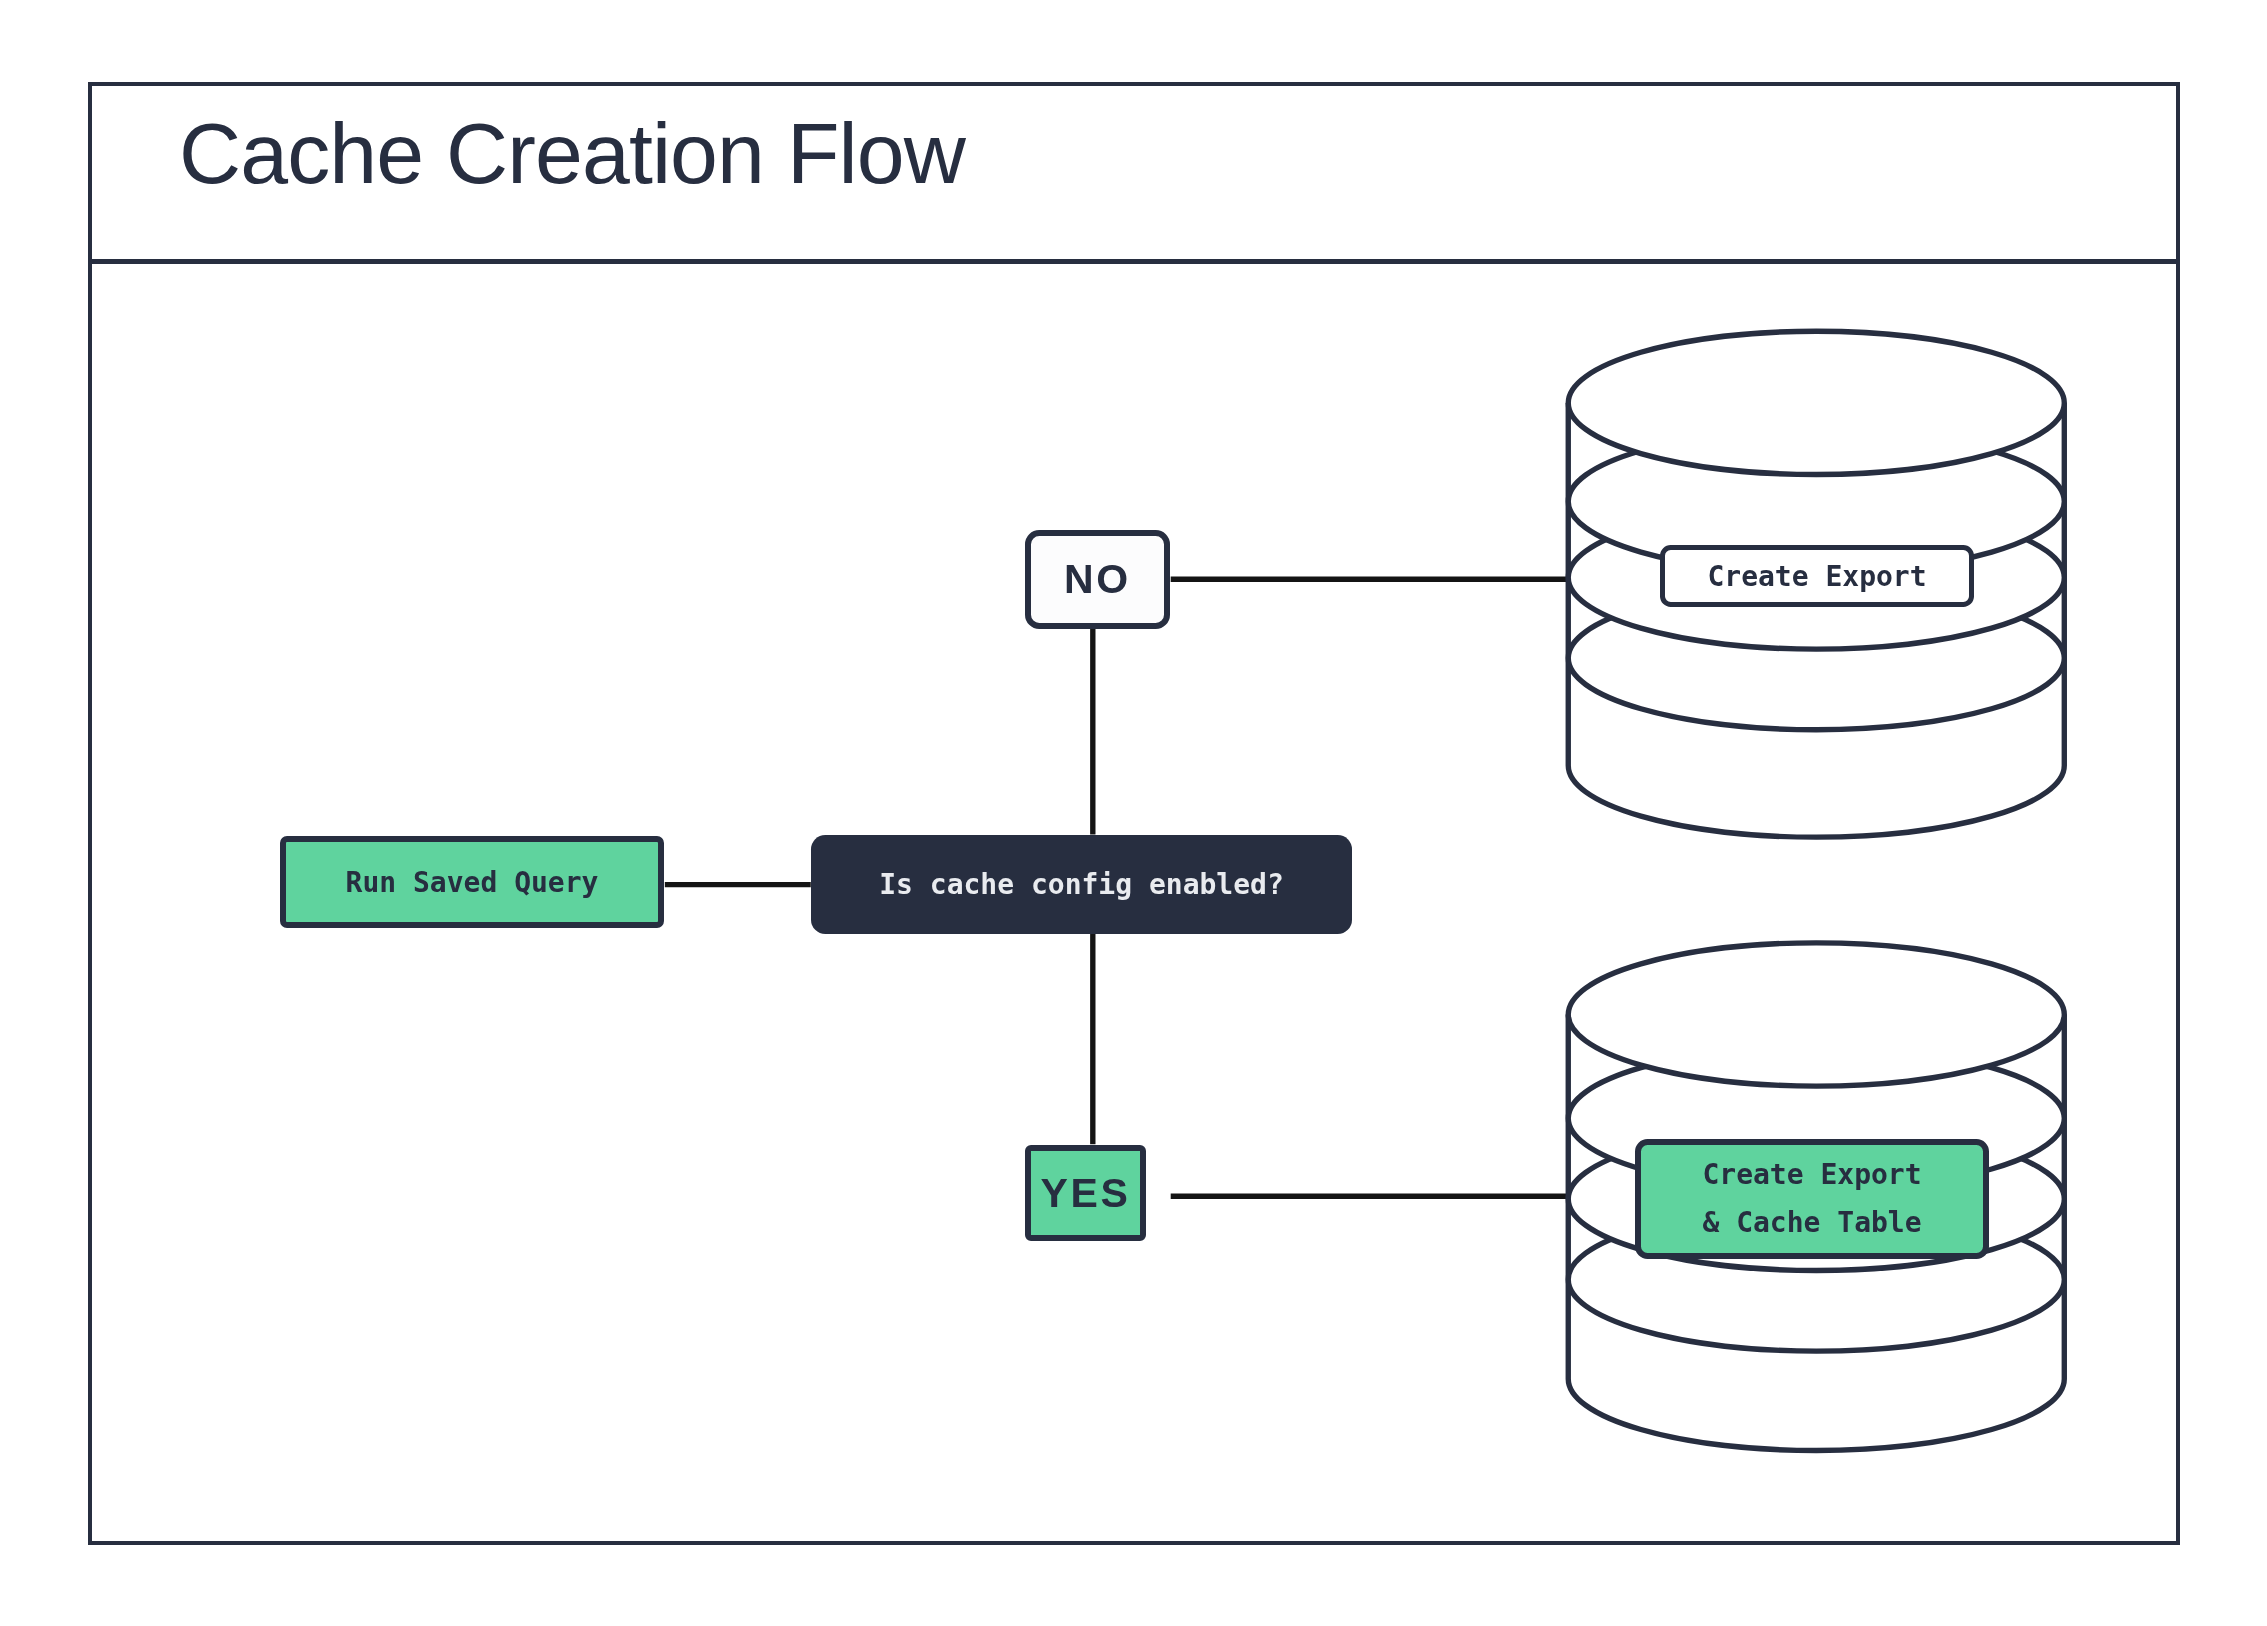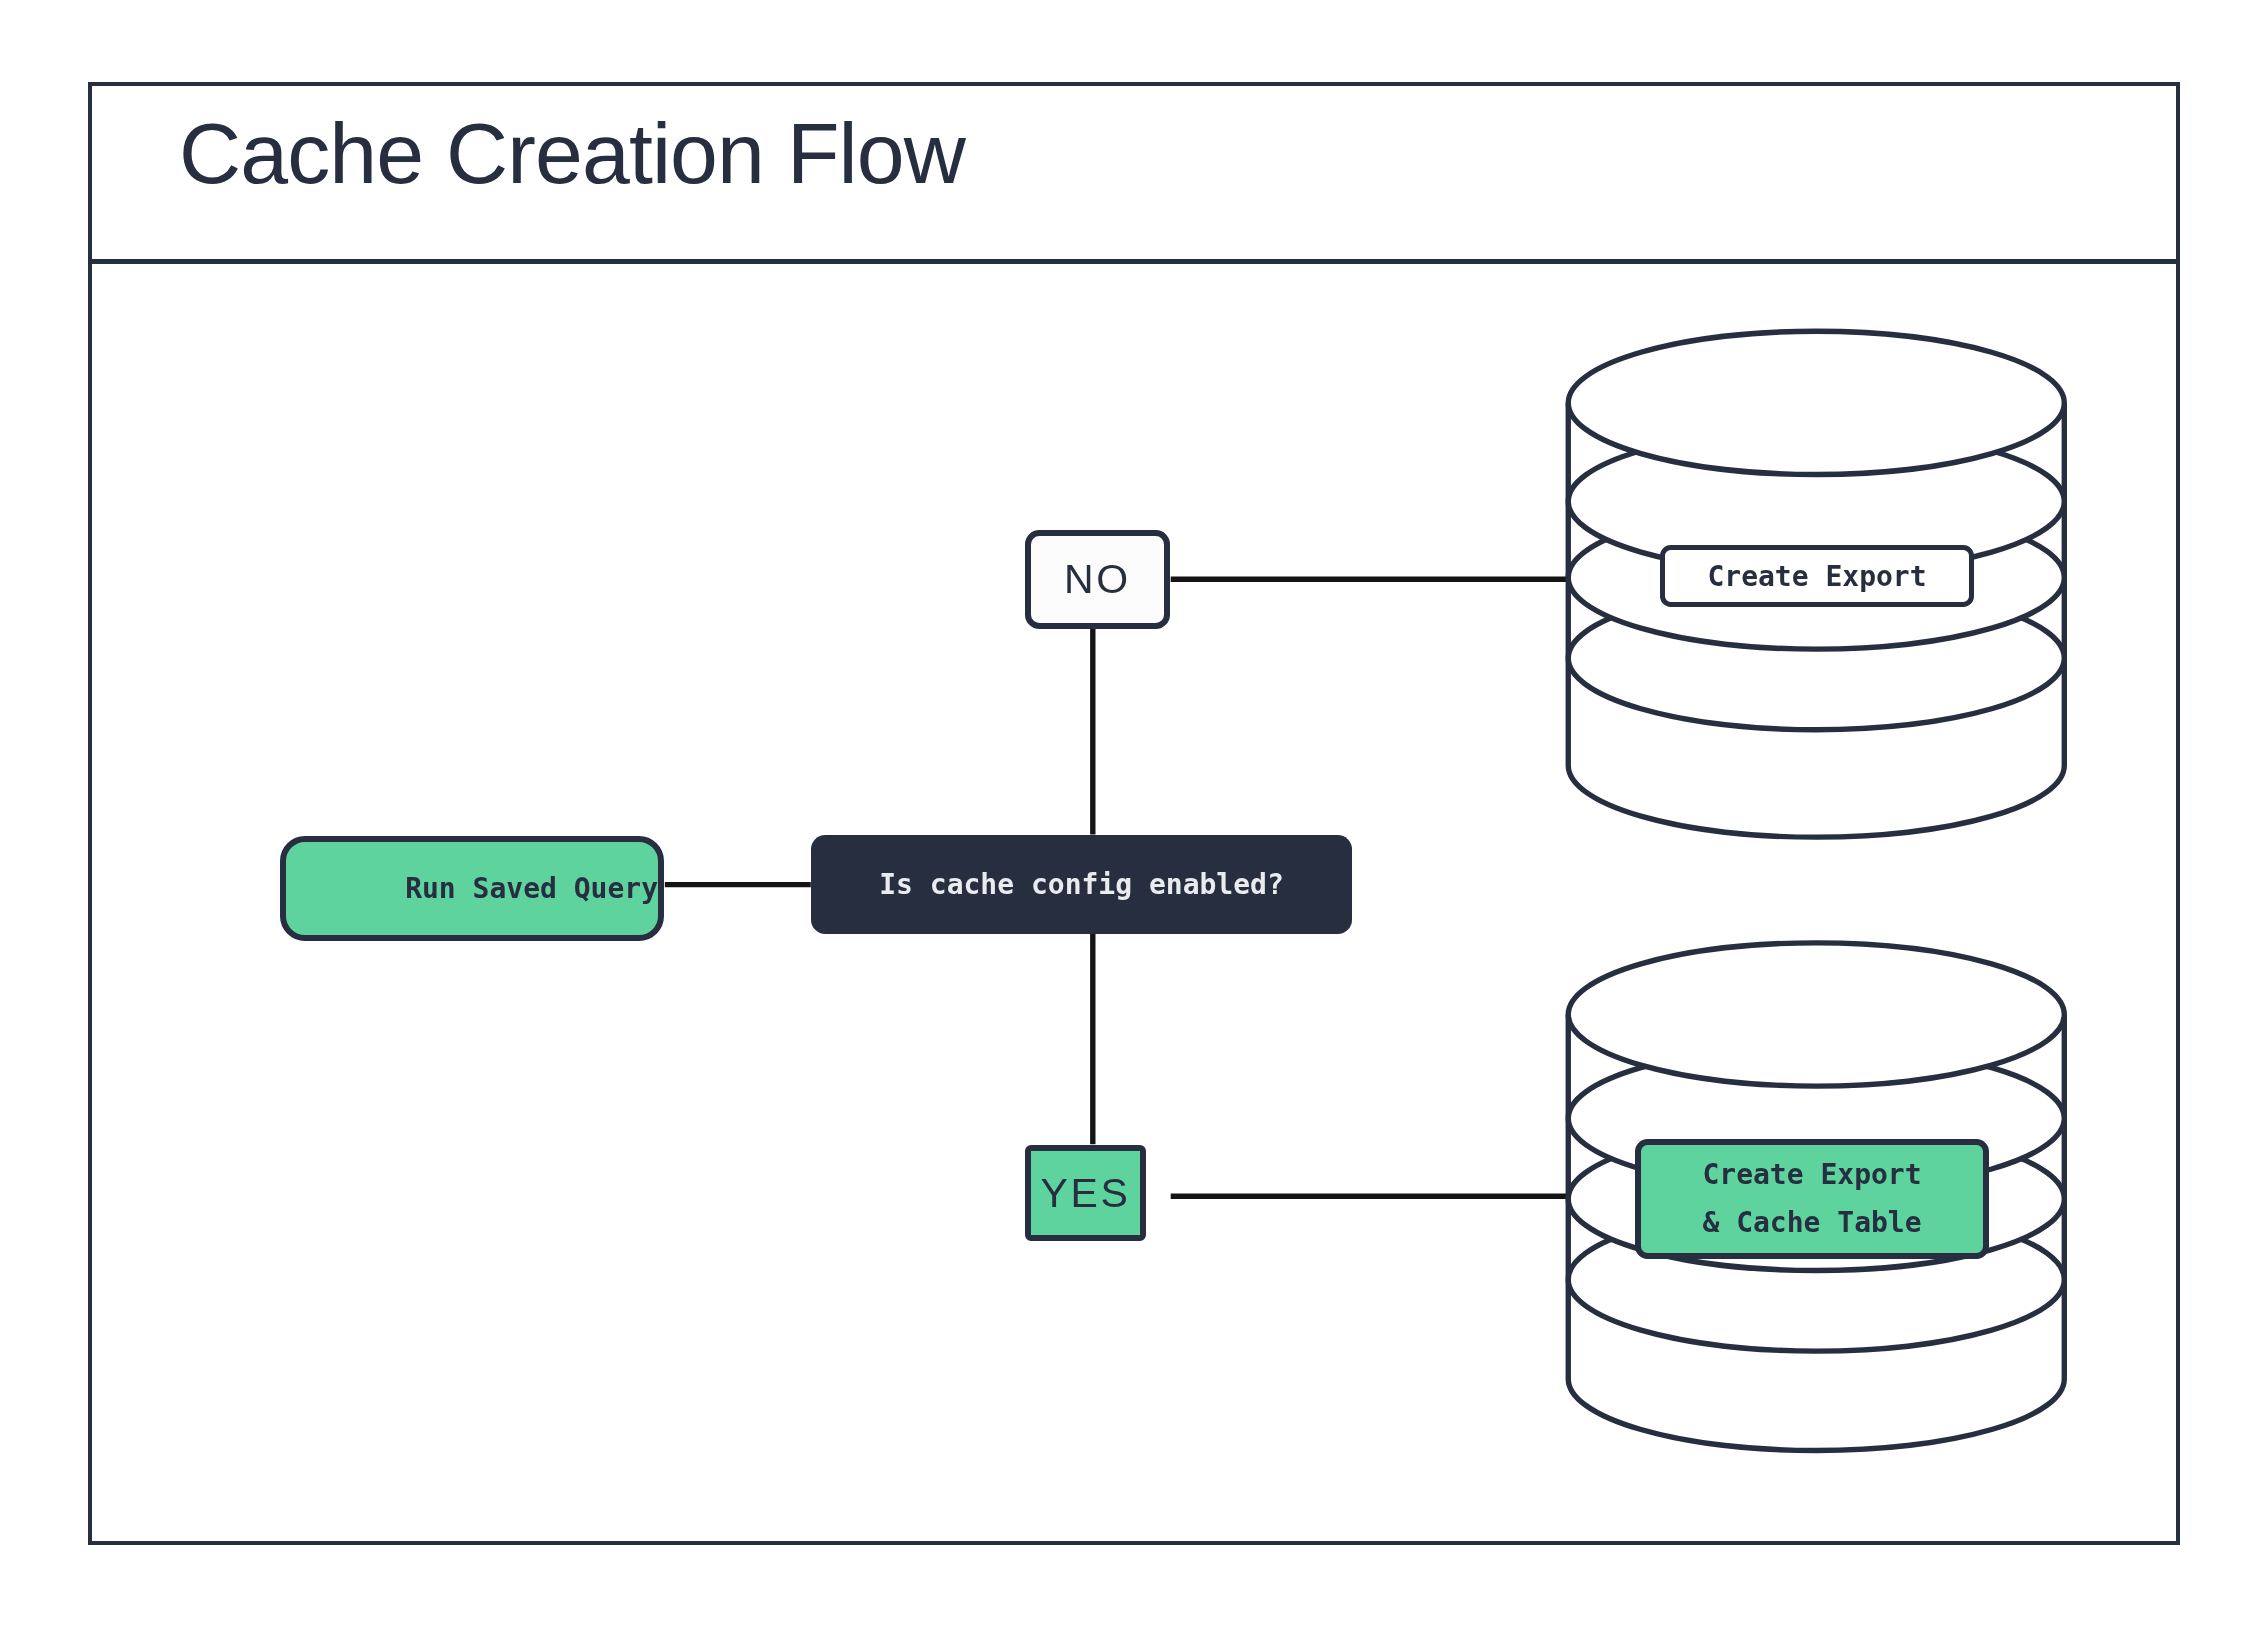--- a/index.html
+++ b/index.html
@@ -37,30 +37,30 @@
   .node{
     position:absolute;z-index:2;
     display:flex;align-items:center;justify-content:center;
     box-sizing:border-box;
     color:var(--navy);
     font-family:"DejaVu Sans Mono","Liberation Mono",monospace;
     font-weight:600;font-size:28px;
     text-align:center;
   }
   .node.start{
-    left:280px;top:836px;width:384px;height:105px;
-    background:var(--green);border:6.3px solid var(--navy);border-radius:25px;justify-content:flex-end;
+    left:280px;top:836px;width:384px;height:92px;
+    background:var(--green);border:6.3px solid var(--navy);border-radius:7px;
   }
   .node.decision{
     left:811px;top:835px;width:541px;height:99px;
     background:var(--navy);border-radius:14.3px;color:var(--lighttext);
   }
   .node.edge-label{
     font-family:"Liberation Sans",sans-serif;
-    font-weight:400;font-size:41px;letter-spacing:2.7px;
+    font-weight:700;font-size:41px;letter-spacing:2.7px;
   }
   .node.no{
     left:1025px;top:530px;width:145px;height:99px;
     background:#FCFCFD;border:6.3px solid var(--navy);border-radius:14.3px;
   }
   .node.yes{
     left:1025px;top:1145px;width:121px;height:96px;
     background:var(--green);border:6.3px solid var(--navy);border-radius:6px;
   }
   .node.db-label-top{

